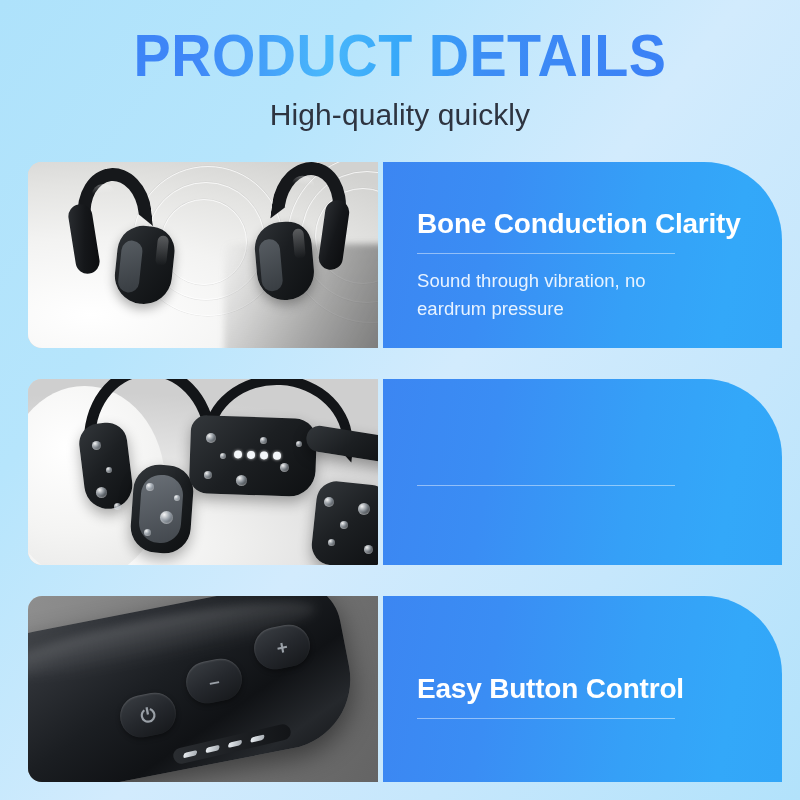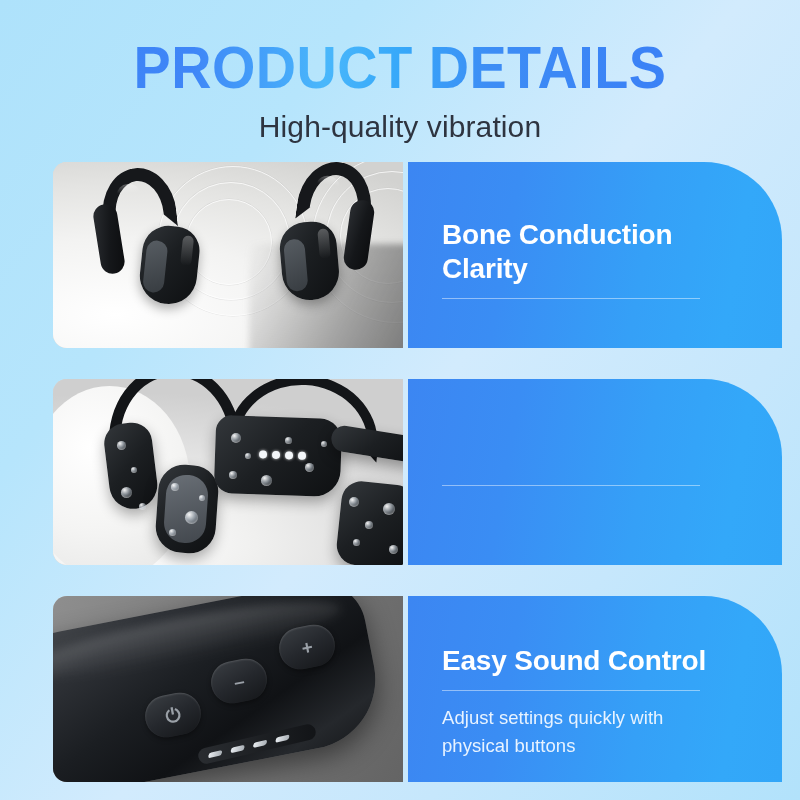--- a/index.html
+++ b/index.html
@@ -14,21 +14,21 @@
     background:linear-gradient(128deg,
         #aee2fb 0%,
         #b6e5fc 26%,
         #d2ebfd 52%,
         #c6e7fc 74%,
         #b2e2fb 100%);
     position:relative;
   }
 
   
-  .header { text-align:center; padding-top:24px;margin-top:12px; }
+  .header { text-align:center; padding-top:24px; }
 
   .title {
     font-size:60px;
     font-weight:bold;
     letter-spacing:0.5px;
     line-height:1.08;
     transform:scaleX(0.93);
     background:linear-gradient(95deg,
         #3b82f6 0%,
         #3f86f7 22%,
@@ -51,21 +51,20 @@
   }
 
   
   .cards {
     position:absolute;
     left:0; right:0;
     top:162px; bottom:18px;
     display:flex;
     flex-direction:column;
     justify-content:space-between;
-    padding-left:25px;
   }
 
   .card {
     position:relative;
     height:186px;
     margin-left:28px;
     display:flex;
     overflow:visible;
   }
 
@@ -283,21 +282,21 @@
     border-radius:3px;
     background:linear-gradient(90deg, #e9edf1, #a8aeb4);
     transform:skewX(-22deg);
   }
 </style>
 </head>
 <body>
 
 <div class="header">
   <div class="title">PRODUCT DETAILS</div>
-  <div class="subtitle">High-quality vibration</div>
+  <div class="subtitle">High-quality quickly</div>
 </div>
 
 <div class="cards">
 
   <div class="card">
     <div class="photo">
       <div class="photo-inner">
         <div class="p1-bg"></div>
 
         <div class="ripple rp-left" style="width:150px;height:150px;"></div>
@@ -319,20 +318,21 @@
           <div class="hook-arc" style="left:246px; top:0px;  transform:rotate(8deg);"></div>
           <div class="hook-tip" style="left:294px; top:38px; transform:rotate(8deg);"></div>
           <div class="hook-pod" style="left:228px; top:60px; transform:rotate(-5deg);"></div>
         </div>
       </div>
     </div>
 
     <div class="panel two-line">
       <div class="heading">Bone Conduction Clarity</div>
       <div class="divider"></div>
+      <div class="body-text">Sound through vibration, no eardrum pressure</div>
     </div>
   </div>
 
   <div class="card">
     <div class="photo">
       <div class="photo-inner">
         <div class="p2-bg"></div>
         <div class="p2-plate"></div>
 
         <div class="band-arc" style="left:54px; top:-14px; width:132px; height:96px; transform:rotate(-4deg);"></div>
@@ -406,19 +406,18 @@
         <div class="led-strip" style="left:144px; top:140px;">
           <span class="led-dash"></span>
           <span class="led-dash"></span>
           <span class="led-dash"></span>
           <span class="led-dash"></span>
         </div>
       </div>
     </div>
 
     <div class="panel">
-      <div class="heading">Easy Sound Control</div>
+      <div class="heading">Easy Button Control</div>
       <div class="divider"></div>
-      <div class="body-text">Adjust settings quickly with physical buttons</div>
     </div>
   </div>
 
 </div>
 
 </body></html>

